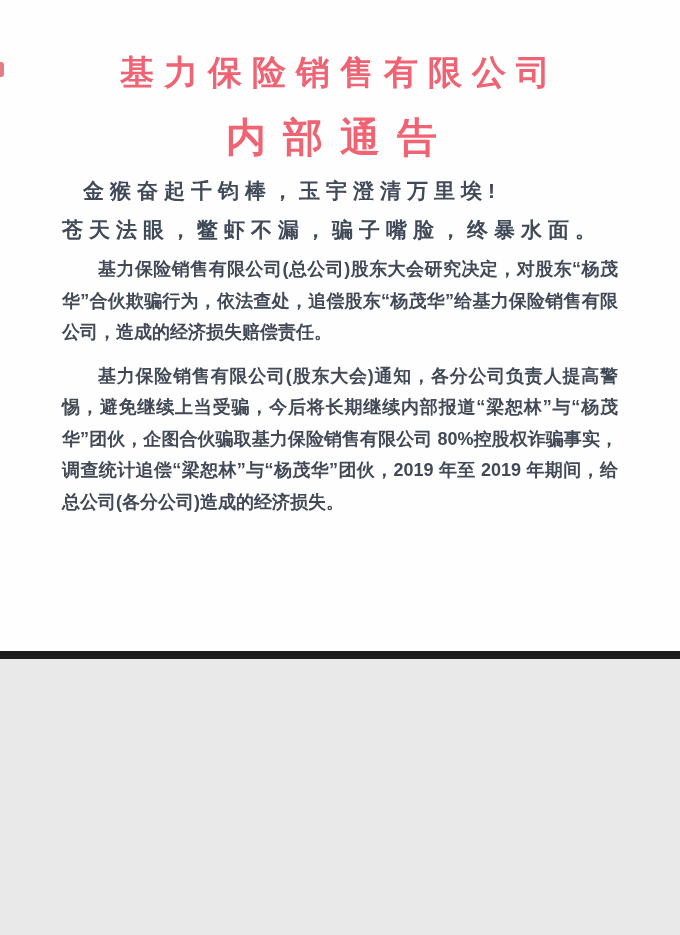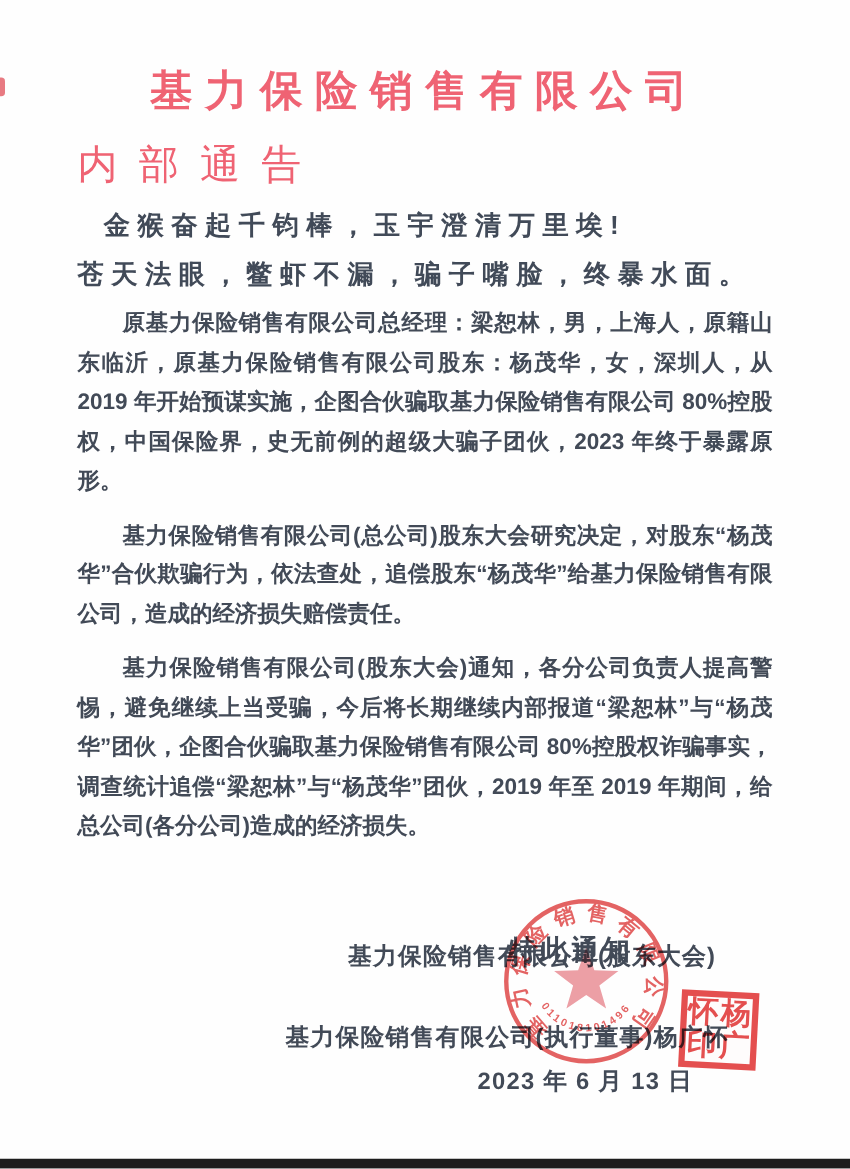--- a/index.html
+++ b/index.html
@@ -3,40 +3,40 @@
 <meta charset="utf-8">
 <style>
   html, body { margin: 0; padding: 0; }
   body {
     width: 680px; height: 935px;
     background: #e9e9e9;
     font-family: "Liberation Sans", "DejaVu Sans", sans-serif;
   }
   .page {
     position: relative;
-    width: 680px; height: 935px;
+    width: 680px; height: 659px;
     background: #fefefe;
     overflow: hidden;
     color: #424a57;
   }
   .content { padding: 0 62px; }
 
   .doc-title {
     margin-top: 50px;
     text-align: center;
     font-size: 34px;
     font-weight: 700;
     letter-spacing: 10px;
     color: #ef6373;
   }
   .doc-subtitle {
     margin-top: 14px;
-    text-align: left;
-    font-size: 32px;
-    font-weight: 400;
+    text-align: center;
+    font-size: 40px;
+    font-weight: 700;
     letter-spacing: 17px;
     color: #ef6373;
   }
   .motto {
     font-size: 21px;
     font-weight: 700;
     letter-spacing: 6px;
     color: #414a58;
   }
   .motto-1 { margin-top: 12px; padding-left: 21px; }
@@ -129,21 +129,20 @@
   <div class="ink-smudge"></div>
 
   <div class="content">
     <div class="doc-title">基力保险销售有限公司</div>
     <div class="doc-subtitle">内部通告</div>
 
     <div class="motto motto-1">金猴奋起千钧棒，玉宇澄清万里埃!</div>
     <div class="motto motto-2">苍天法眼，鳖虾不漏，骗子嘴脸，终暴水面。</div>
 
     <div class="body-text">
-      <p>原基力保险销售有限公司总经理：梁恕林，男，上海人，原籍山东临沂，原基力保险销售有限公司股东：杨茂华，女，深圳人，从 2019 年开始预谋实施，企图合伙骗取基力保险销售有限公司 80%控股权，中国保险界，史无前例的超级大骗子团伙，2023 年终于暴露原形。</p>
       <p>基力保险销售有限公司(总公司)股东大会研究决定，对股东“杨茂华”合伙欺骗行为，依法查处，追偿股东“杨茂华”给基力保险销售有限公司，造成的经济损失赔偿责任。</p>
       <p>基力保险销售有限公司(股东大会)通知，各分公司负责人提高警惕，避免继续上当受骗，今后将长期继续内部报道“梁恕林”与“杨茂华”团伙，企图合伙骗取基力保险销售有限公司 80%控股权诈骗事实，调查统计追偿“梁恕林”与“杨茂华”团伙，2019 年至 2019 年期间，给总公司(各分公司)造成的经济损失。</p>
     </div>
   </div>
 
   <div class="closing">特此通知</div>
   <div class="sig-line-1">基力保险销售有限公司(股东大会)</div>
   <div class="sig-line-2">基力保险销售有限公司(执行董事)杨广怀</div>
   <div class="doc-date">2023 年 6 月 13 日</div>
 

